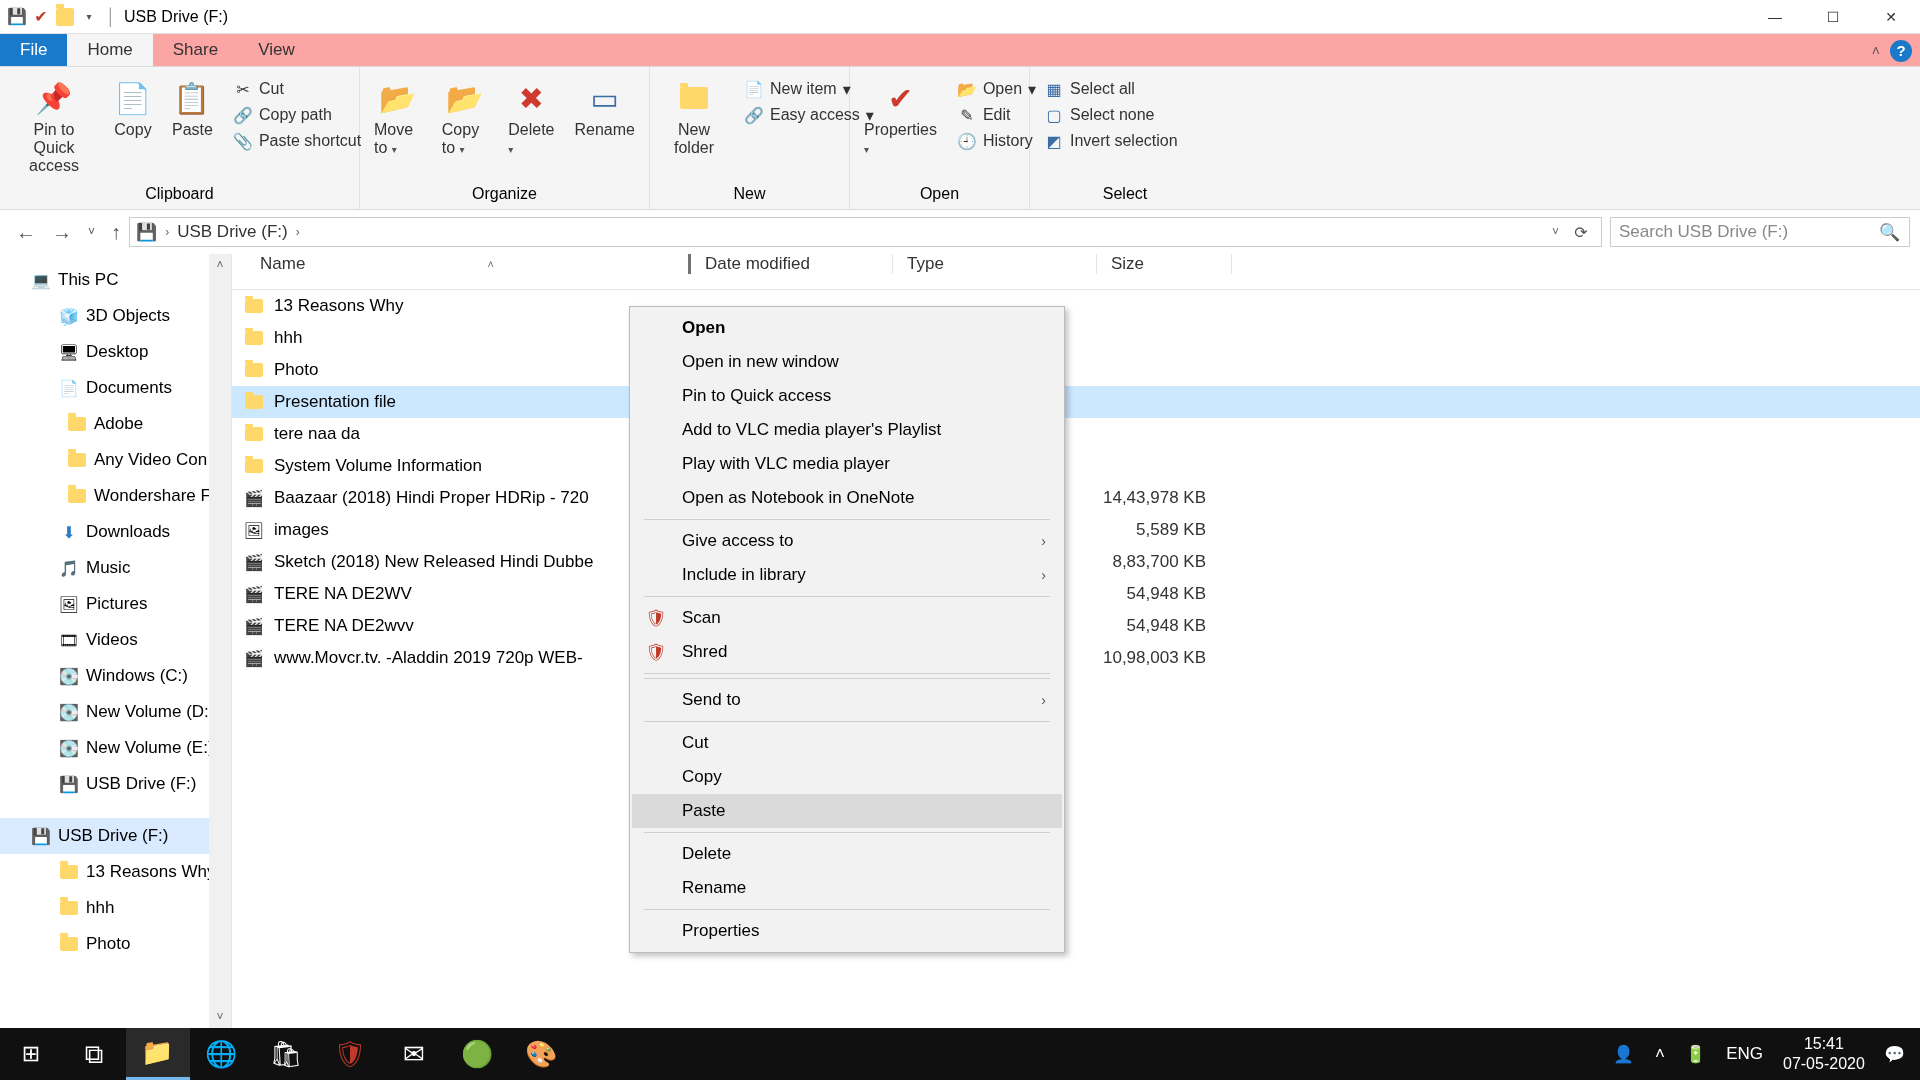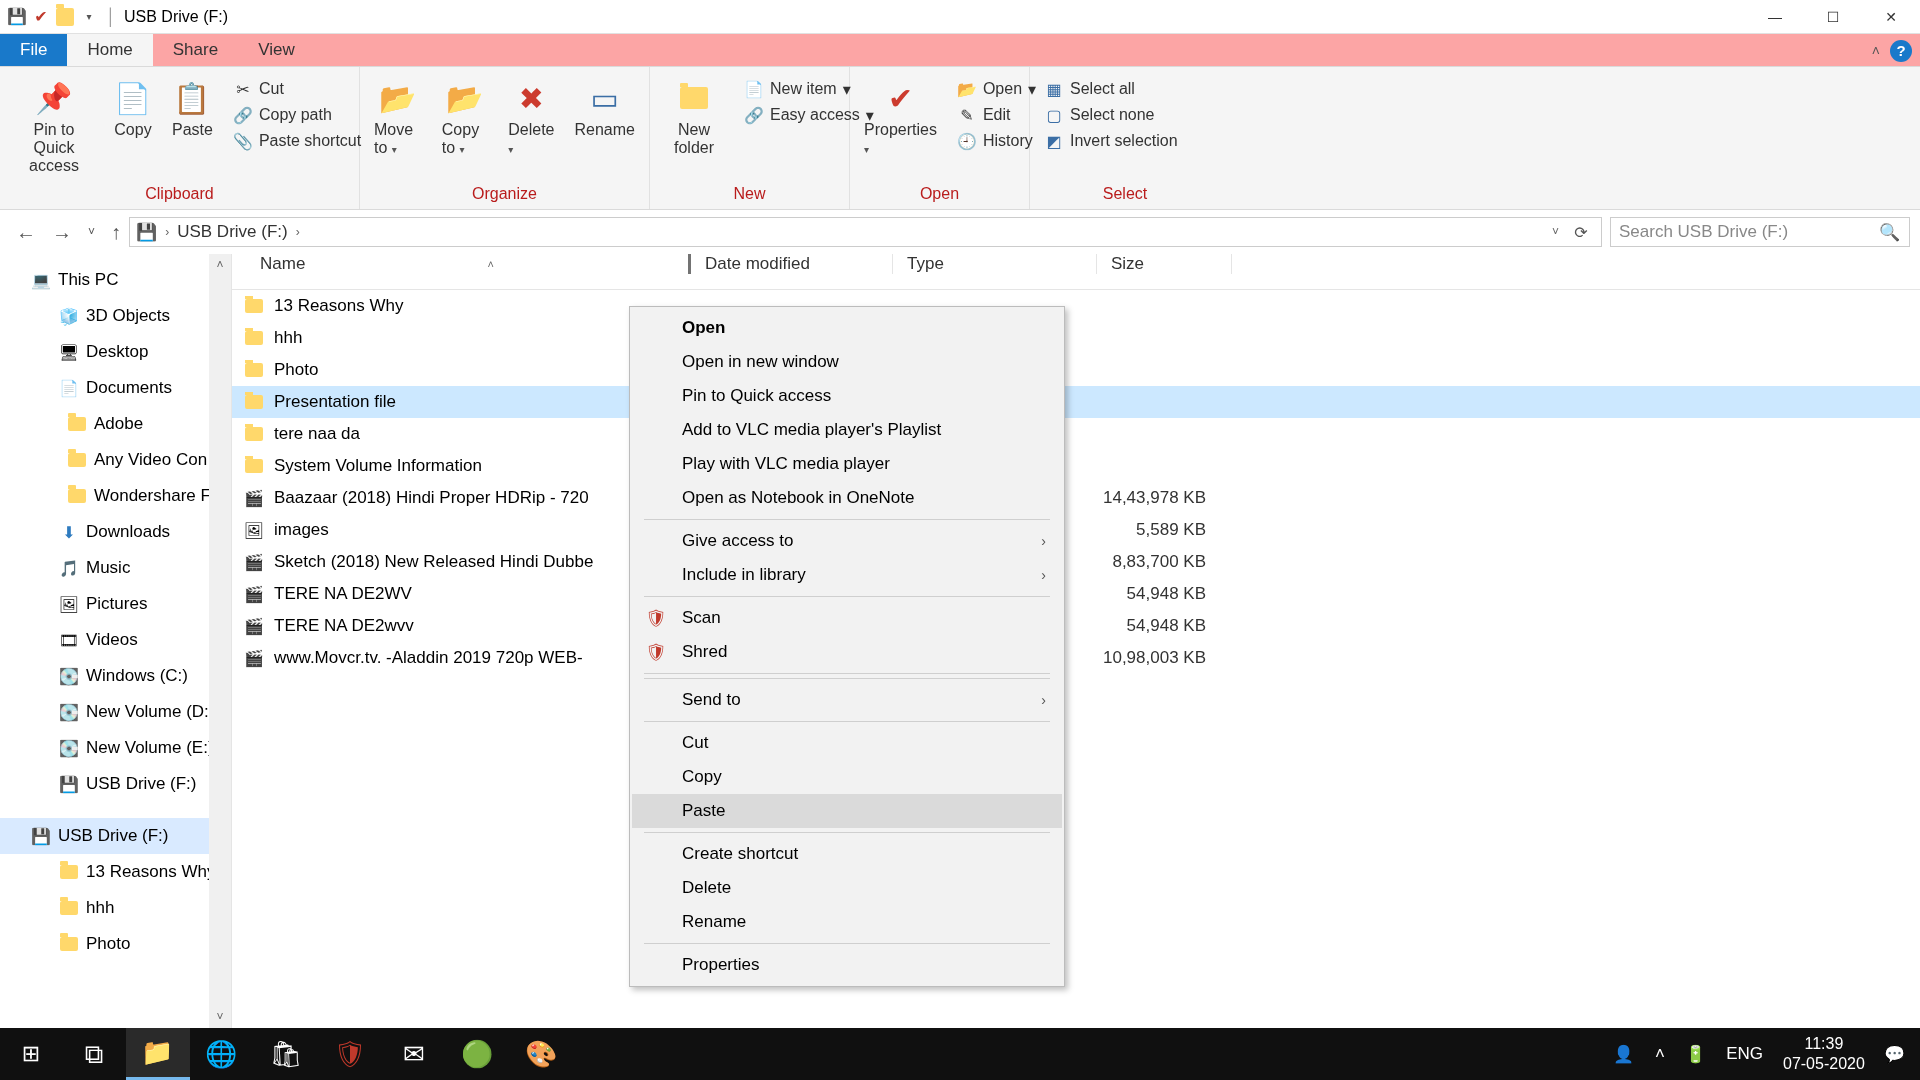--- a/index.html
+++ b/index.html
@@ -29,21 +29,21 @@
   .menu-right { position: absolute; right: 8px; top: 0; height: 33px; display: flex; align-items: center; gap: 10px; }
   .chev-up { font-size: 14px; color: #555; }
   .help-circle { width: 22px; height: 22px; border-radius: 50%; background: #1979ca; color: #fff; display: flex; align-items: center; justify-content: center; font-size: 15px; font-weight: bold; }
 
   
   .ribbon {
     height: 143px; background: #f5f5f5; border-bottom: 1px solid #dadada; display: flex;
   }
   .ribbon-group { border-right: 1px solid #e1e1e1; display: flex; flex-direction: column; padding: 6px 4px 0; }
   .ribbon-group-body { flex: 1; display: flex; align-items: flex-start; }
-  .ribbon-group-label { text-align: center; font-size: 16px; color: #b91c1c; padding: 4px 0 6px; }
+  .ribbon-group-label { text-align: center; font-size: 16px; color: #000000; padding: 4px 0 6px; }
   .big-btn { display: flex; flex-direction: column; align-items: center; justify-content: flex-start; padding: 6px 10px 0; font-size: 16px; color: #333; }
   .big-btn .icon { width: 38px; height: 38px; display: flex; align-items: center; justify-content: center; font-size: 30px; margin-bottom: 4px; }
   .big-btn .dd { font-size: 10px; color: #555; }
   .small-col { display: flex; flex-direction: column; gap: 6px; padding: 6px 10px 0; }
   .small-btn { display: flex; align-items: center; gap: 6px; font-size: 16px; color: #333; white-space: nowrap; }
   .small-btn .icon { width: 20px; height: 20px; display: inline-flex; align-items: center; justify-content: center; font-size: 16px; }
 
   
   .addr-row {
     height: 44px; display: flex; align-items: center; gap: 8px; padding: 6px 10px 6px 16px;
@@ -594,23 +594,20 @@
       <span>Cut</span>
     </div>
   <div class="ctx-item">
       <span>Copy</span>
     </div>
   <div class="ctx-item hover">
       <span>Paste</span>
     </div>
   <div class="ctx-sep"></div>
   <div class="ctx-item">
-      <span>Create shortcut</span>
-    </div>
-  <div class="ctx-item">
       <span>Delete</span>
     </div>
   <div class="ctx-item">
       <span>Rename</span>
     </div>
   <div class="ctx-sep"></div>
   <div class="ctx-item">
       <span>Properties</span>
     </div>
 </div>
@@ -626,18 +623,18 @@
     <div class="tb-icon">✉</div>
     <div class="tb-icon">🟢</div>
     <div class="tb-icon">🎨</div>
   </div>
   <div class="tb-tray">
     <span>👤</span>
     <span>˄</span>
     <span>🔋</span>
     <span>ENG</span>
     <div class="tb-clock">
-      <div>11:39</div>
+      <div>15:41</div>
       <div>07-05-2020</div>
     </div>
     <span>💬</span>
   </div>
 </div>
 
 </body></html>

